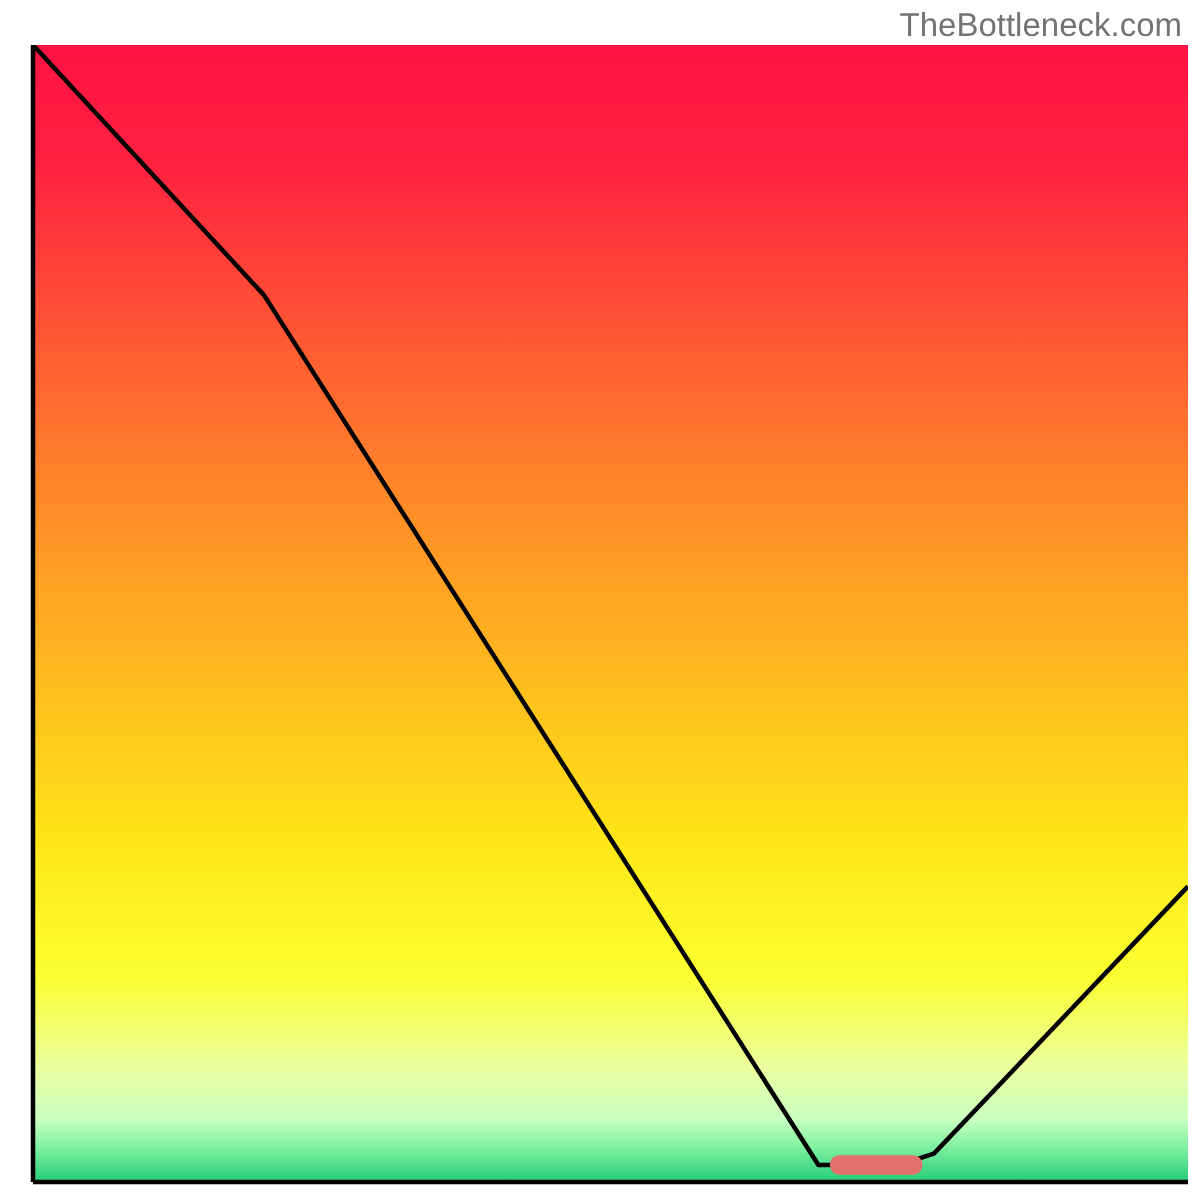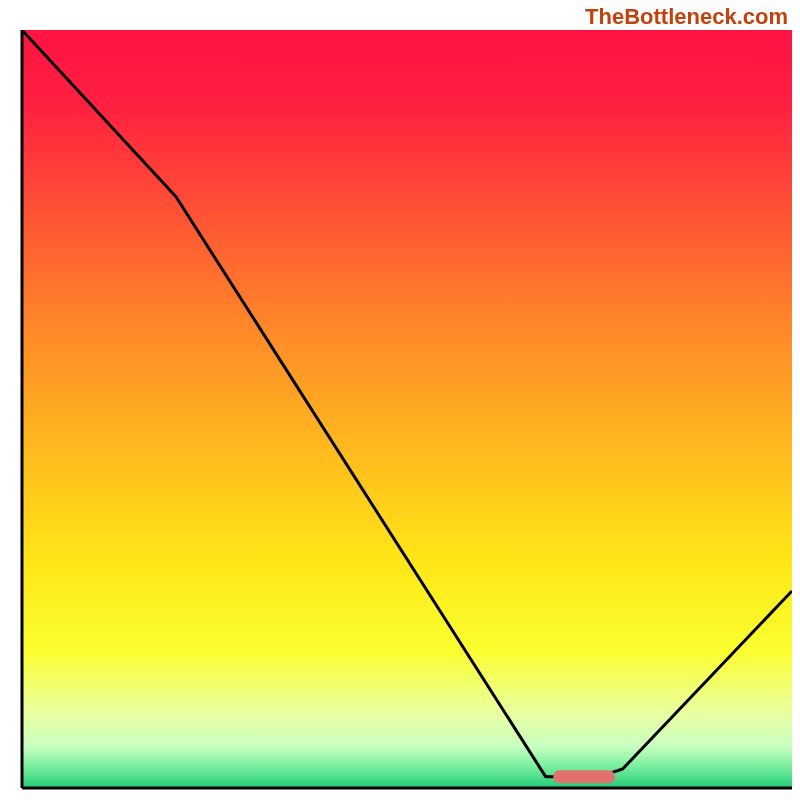--- a/index.html
+++ b/index.html
@@ -14,22 +14,22 @@
     position: relative;
     width: 800px;
     height: 800px;
   }
   .watermark {
     position: absolute;
     top: 4px;
     right: 12px;
     font-family: Arial, sans-serif;
     font-size: 22px;
-    font-weight: 700;
-    color: #c2410c;
+    font-weight: 400;
+    color: #737373;
     z-index: 10;
     text-align: right;
   }
   svg.chart {
     position: absolute;
     top: 0;
     left: 0;
   }
 </style>
 </head>

